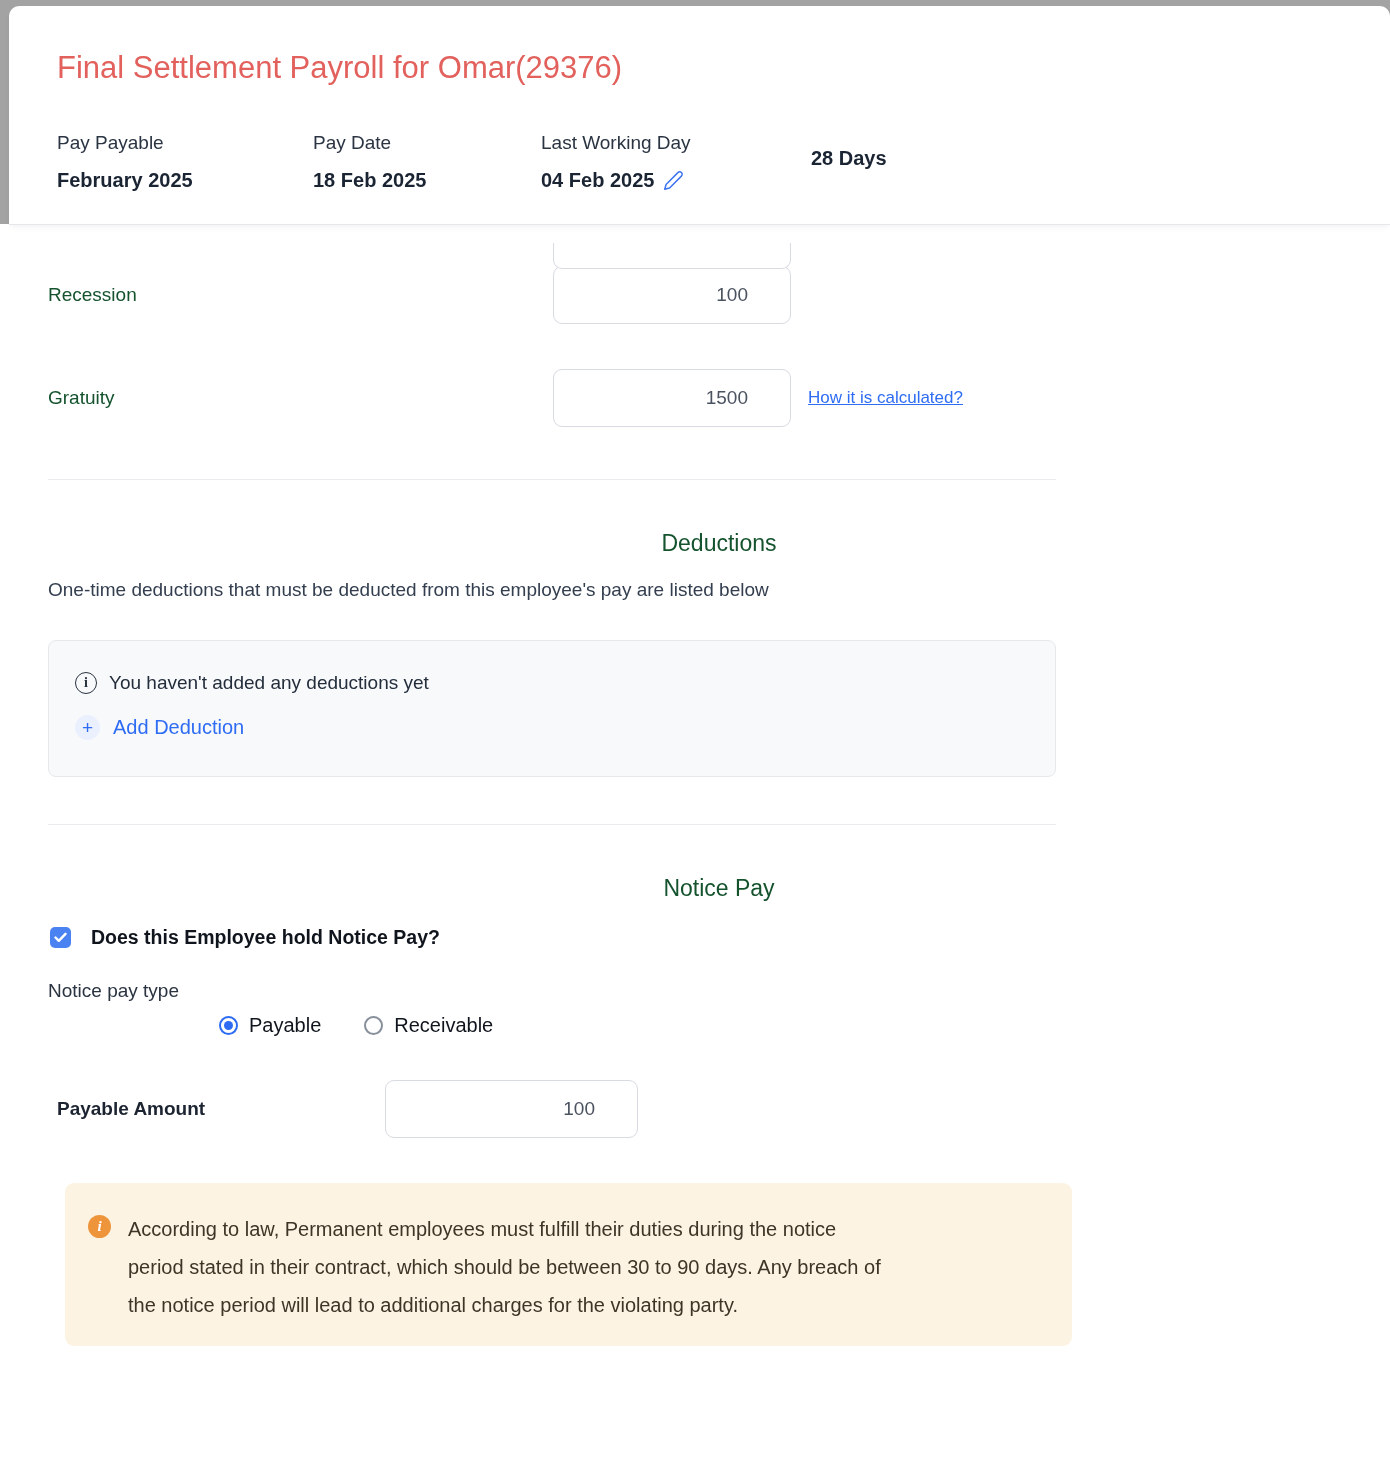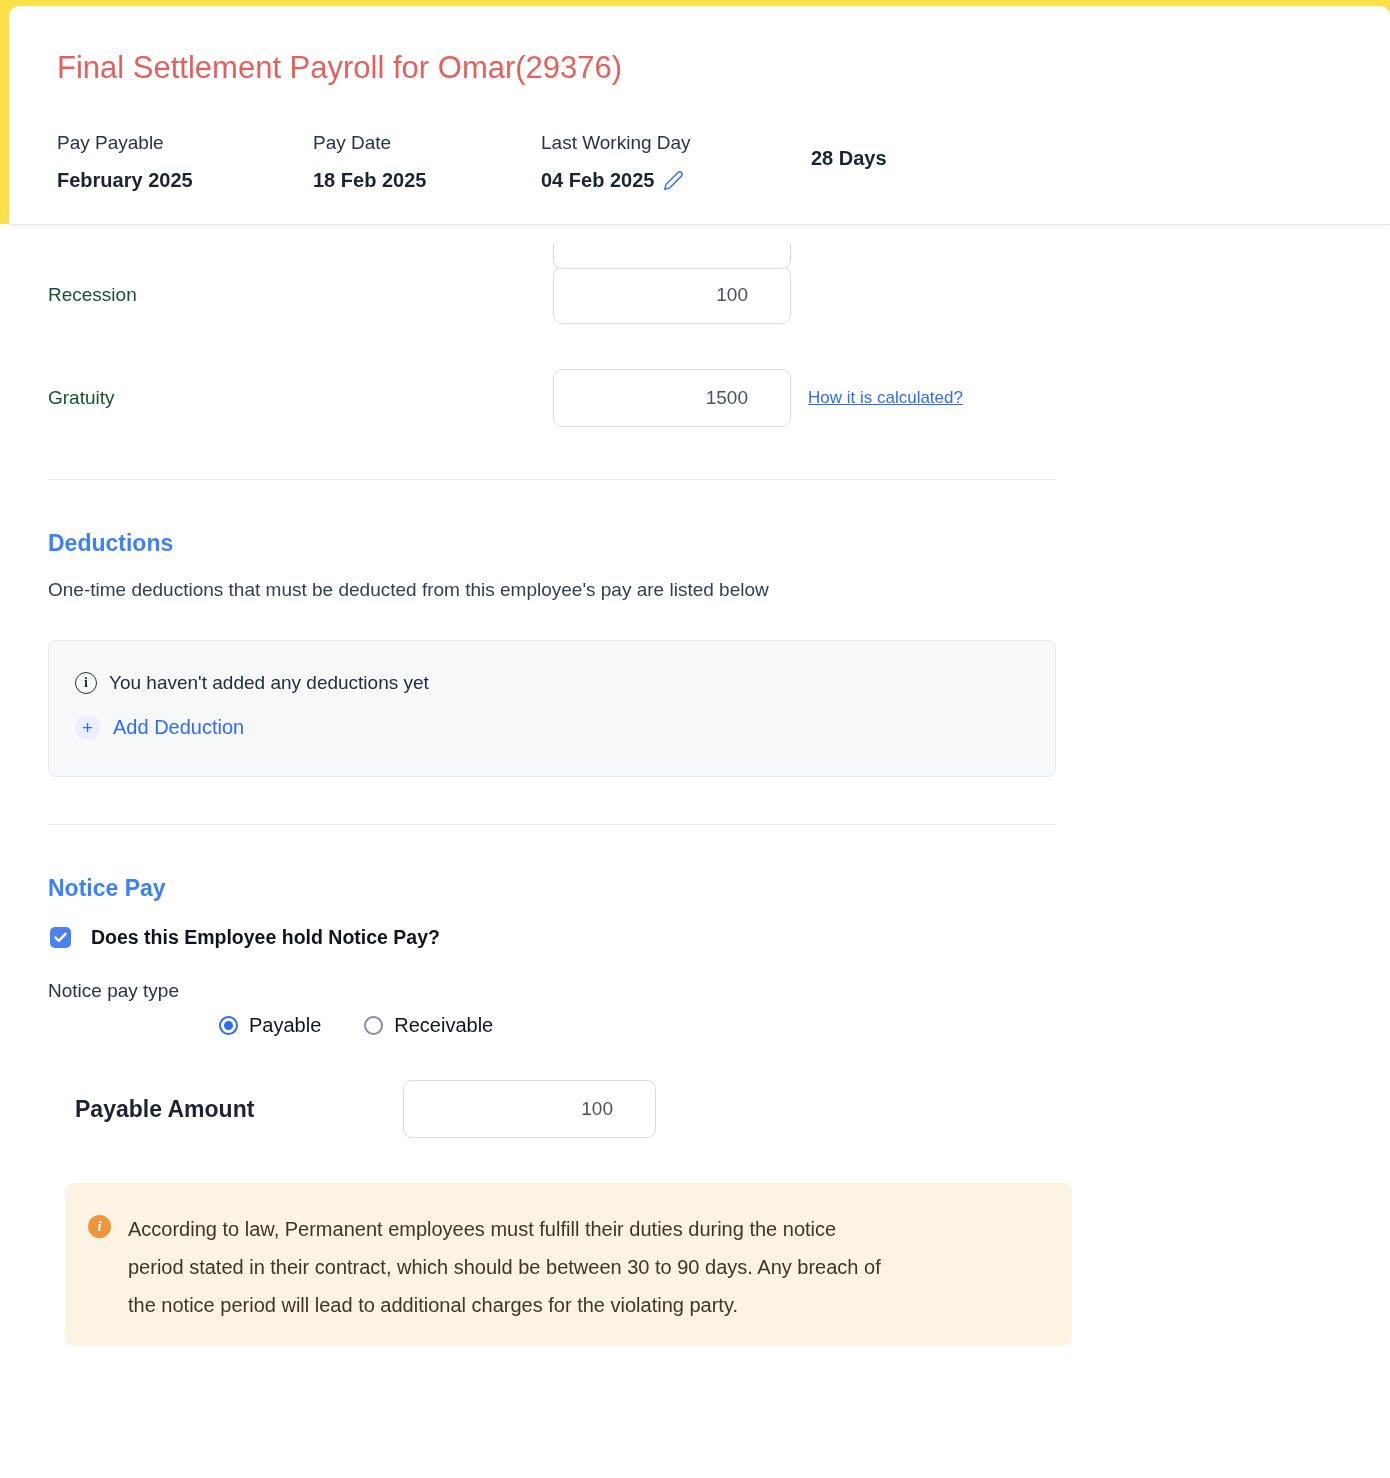--- a/index.html
+++ b/index.html
@@ -7,21 +7,21 @@
   body {
     width: 1390px; height: 1478px;
     background: #ffffff;
     font-family: "Liberation Sans", sans-serif;
     color: #2c3545;
     overflow: hidden;
   }
 
   
   .header-wrap {
-    background: #fde047;
+    background: #a3a3a3;
     padding: 6px 0 0 9px;
     position: relative;
     z-index: 2;
   }
   .header-card {
     background: #ffffff;
     border-radius: 10px 10px 0 0;
     height: 218px;
     padding: 42px 0 0 48px;
     box-shadow: 0 1px 0 #e5e7ea, 0 4px 7px -2px rgba(20,30,50,0.08);
@@ -83,22 +83,23 @@
     cursor: pointer;
   }
 
   .divider { height: 1px; background: #e9ebee; margin: 0 334px 0 48px; }
   .divider-1 { margin-top: 52px; }
   .divider-2 { margin-top: 47px; }
 
   .section-heading {
     margin: 48px 0 0 48px;
     font-size: 23px; line-height: 30px;
-    font-weight: 700;
-    color: #3b82f6;
+    font-weight: 400;
+    color: #14532d;
+    text-align: center;
   }
   .section-desc {
     margin: 19px 0 0 48px;
     font-size: 19px; line-height: 26px;
     color: #333e4f;
   }
 
   .empty-box {
     margin: 37px 334px 0 48px;
     background: #f8f9fb;
@@ -144,21 +145,21 @@
   .radio { width: 19px; height: 19px; border-radius: 50%; position: relative; }
   .radio.sel { border: 2px solid #2e6cf3; }
   .radio.sel::after {
     content: ""; position: absolute; inset: 3px;
     border-radius: 50%; background: #2e6cf3;
   }
   .radio.unsel { border: 2px solid #878f9b; }
   .radio-label { font-size: 20px; color: #10151d; }
 
   .amount-row { margin: 43px 0 0 57px; display: flex; align-items: center; }
-  .amount-label { width: 328px; font-size: 23px; font-weight: 600; color: #1c2431; margin-left: 18px; }
+  .amount-label { width: 328px; font-size: 19px; font-weight: 600; color: #1c2431; }
   .amount-input { width: 253px; }
 
   .warning-box {
     margin: 45px 318px 0 65px;
     background: #fcf3e2;
     border-radius: 9px;
     padding: 27px 30px 22px 23px;
     display: flex; gap: 17px;
   }
   .warning-icon {

